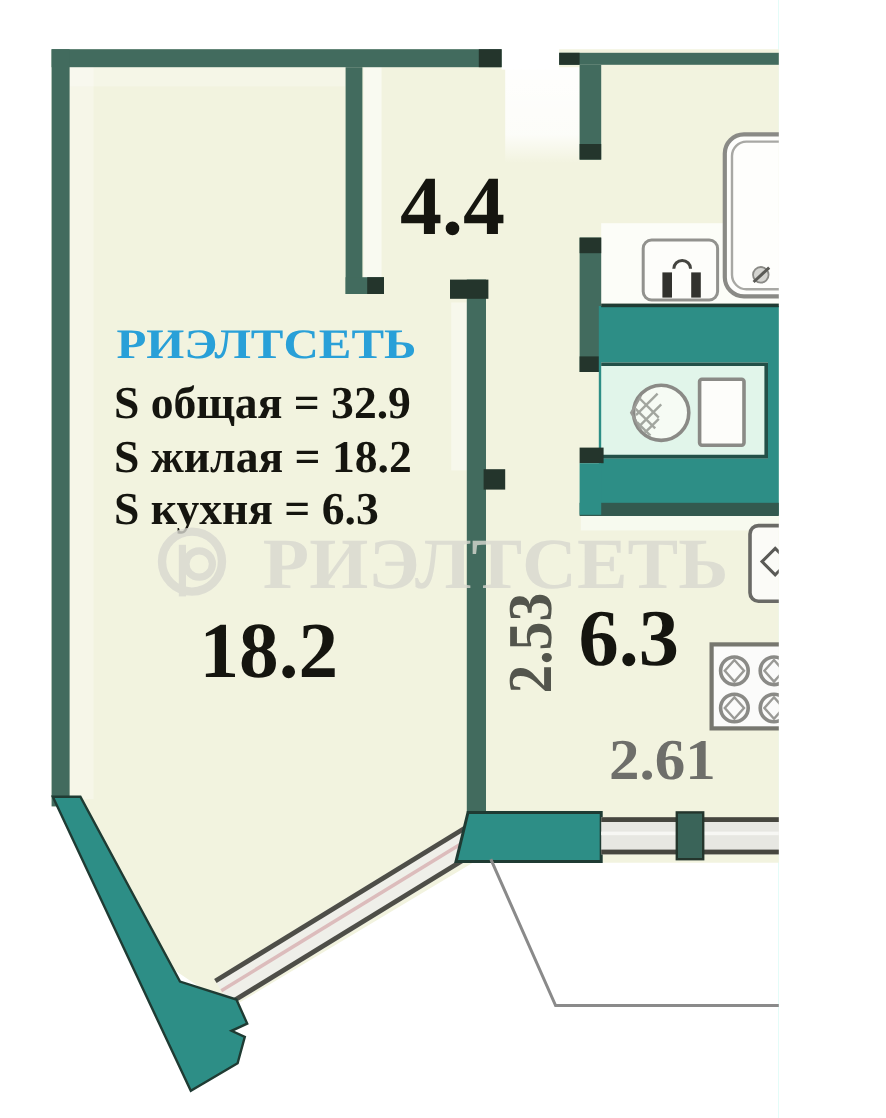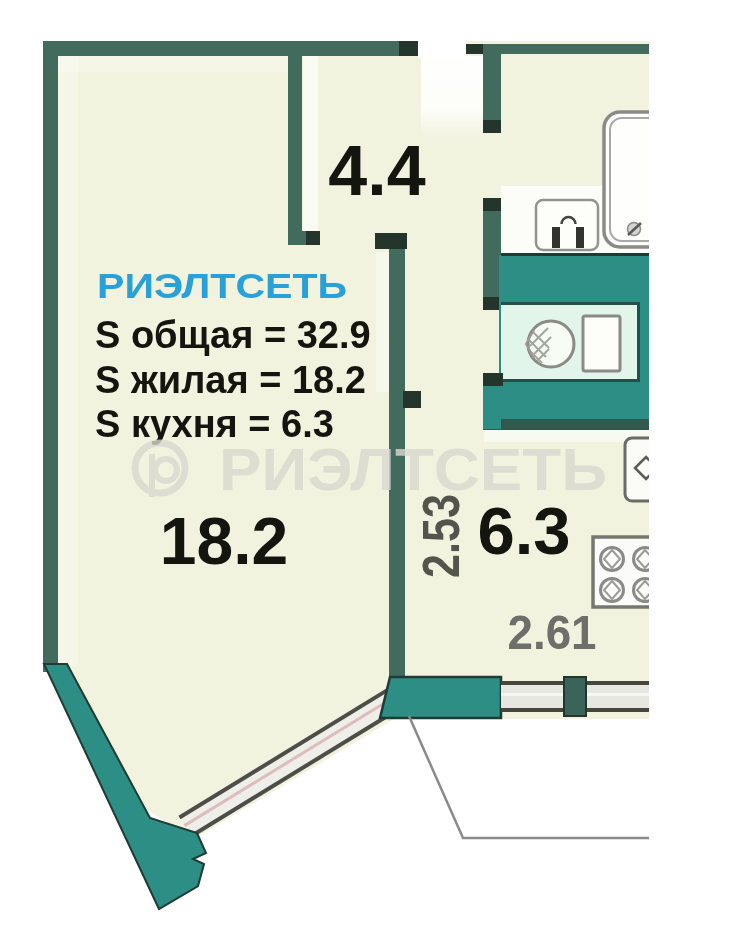--- a/index.html
+++ b/index.html
@@ -1,17 +1,17 @@
 <!DOCTYPE html>
 <html><head>
 <meta charset="utf-8">
 <style>
   html,body{margin:0;padding:0;background:#ffffff;}
   .page{position:relative;width:649px;height:932px;background:#5eead4;overflow:hidden;
-        font-family:Liberation Sans, sans-serif;}
+        font-family:Liberation Serif, serif;}
   svg{position:absolute;left:0;top:0;}
 </style>
 </head>
 <body>
 <div class="page">
 <svg width="738" height="932" viewBox="0 0 738 932" xmlns="http://www.w3.org/2000/svg">
 
   <rect x="0" y="0" width="738" height="932" fill="#ffffff"></rect>
 
   <polygon points="43,41 700,41 700,719 394,719 192,840 133,800 60,672 43,672" fill="#F2F3DF"></polygon>

